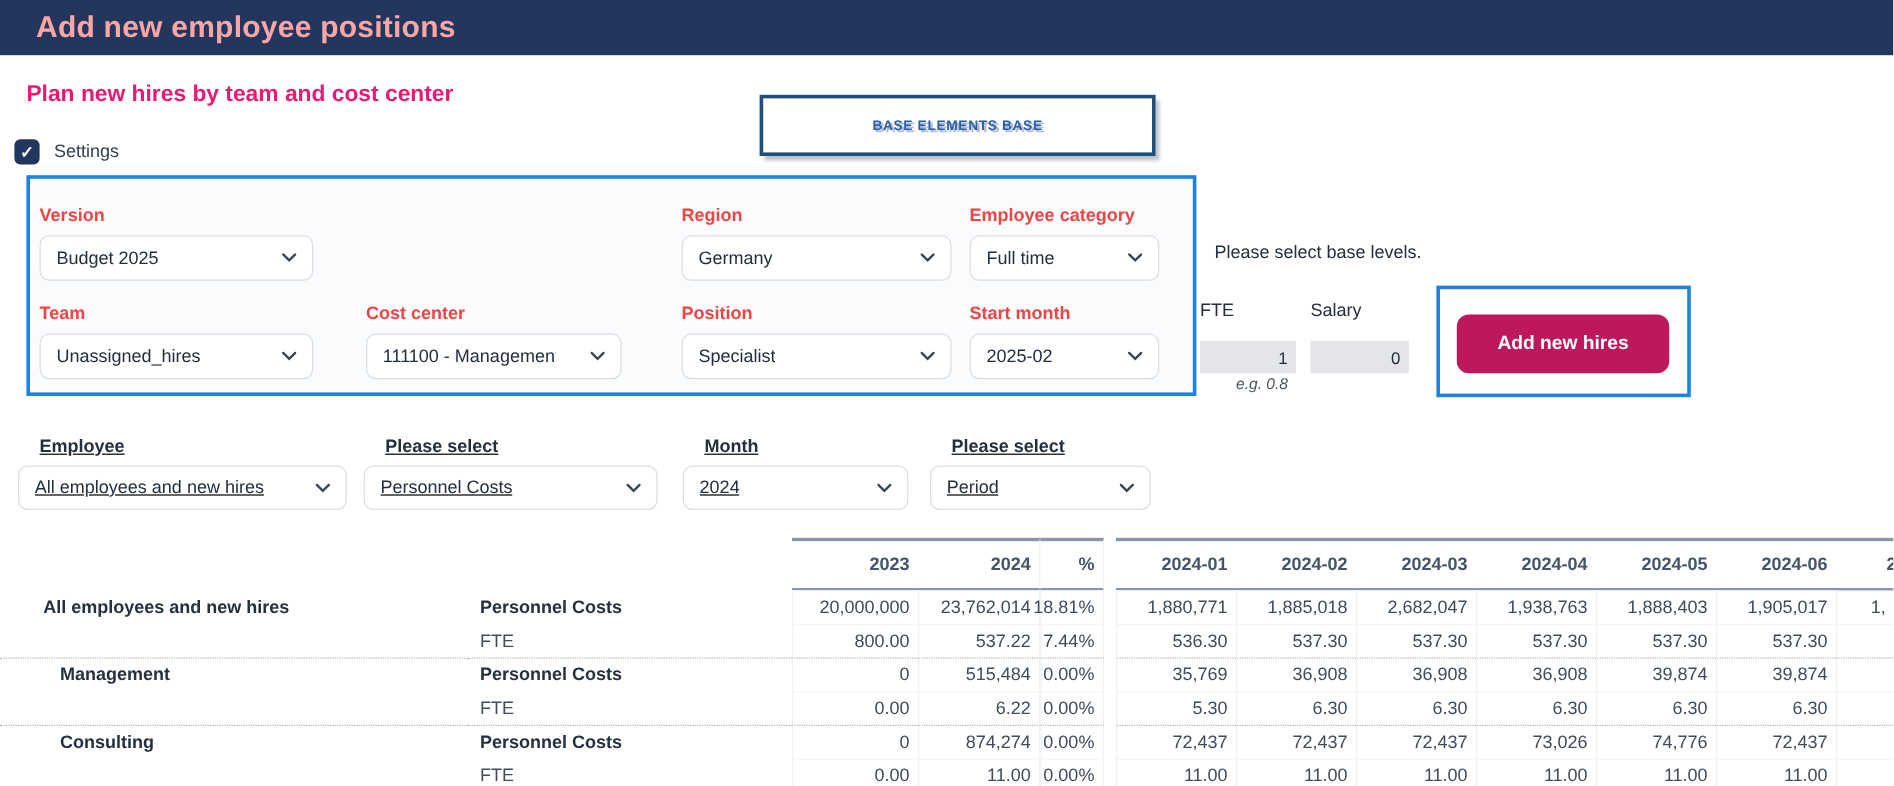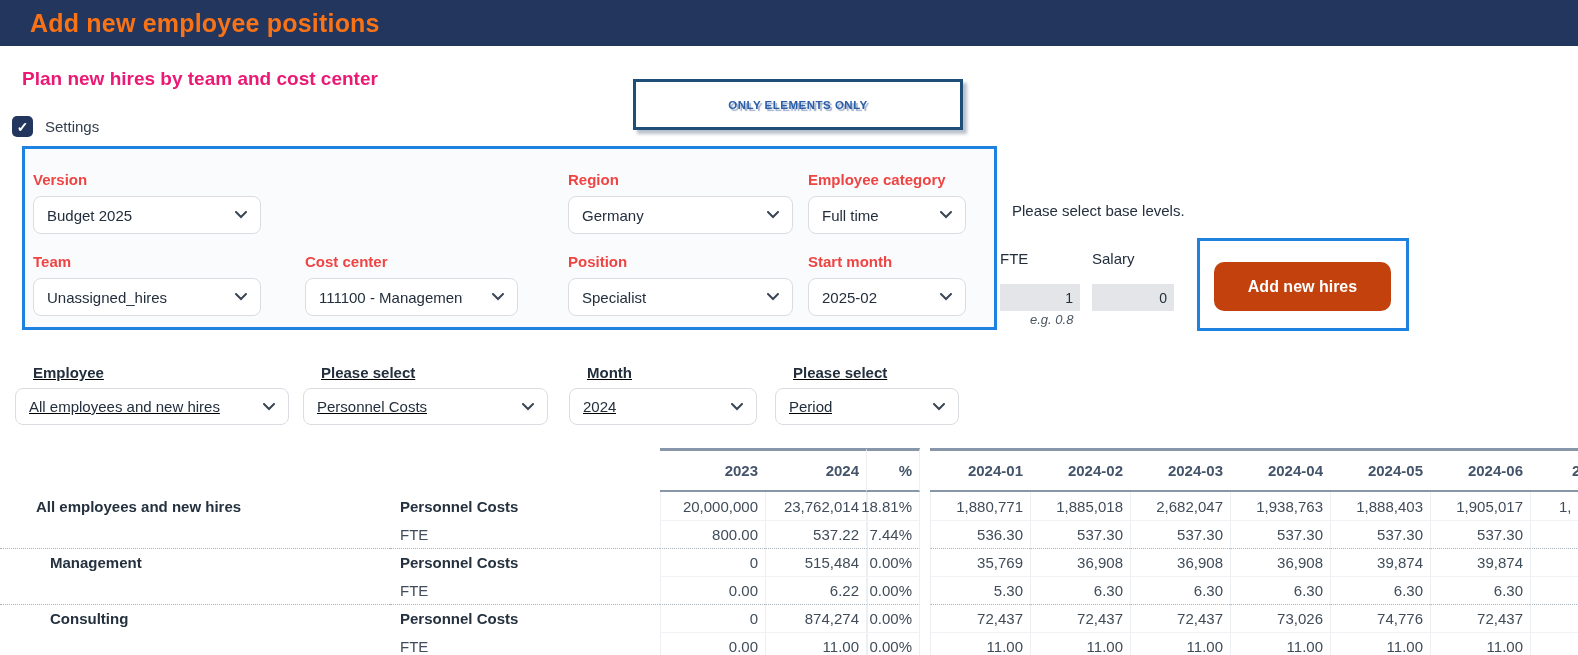--- a/index.html
+++ b/index.html
@@ -2,21 +2,21 @@
 <html><head>
 <meta charset="utf-8">
 <style>
   * { box-sizing: border-box; margin: 0; padding: 0; }
   html,body { width:1578px; height:655px; }
   body { font-family: "Liberation Sans", sans-serif; background:#ffffff; overflow:hidden; }
   .app { position:relative; width:1578px; height:655px; background:#ffffff; overflow:hidden; }
 
   
   .topbar { position:absolute; left:0; top:0; width:1578px; height:46px; background:#22365E; display:flex; align-items:center; }
-  .topbar h1 { color:#f97316; font-size:25px; font-weight:bold; margin-left:30px; letter-spacing:.2px; }
+  .topbar h1 { color:#fca5a5; font-size:25px; font-weight:bold; margin-left:30px; letter-spacing:.2px; }
 
   
   .subtitle { position:absolute; left:22px; top:68px; color:#EB1874; font-size:19px; font-weight:bold; }
 
   
   .banner { position:absolute; left:633px; top:79px; width:330px; height:51px; background:#ffffff;
             border:3px solid #1F4E79; box-shadow:4px 4px 3px rgba(150,160,175,.65);
             display:flex; align-items:center; justify-content:center; }
   .banner span { color:#2B5DA8; font-size:11.5px; font-weight:bold; letter-spacing:.5px;
                  text-shadow:2px 2px 1px rgba(130,150,185,.8); }
@@ -44,21 +44,21 @@
   .f7 { left:543px; top:104px; width:225px; }
   .f8 { left:783px; top:104px; width:158px; }
 
   
   .hint { position:absolute; left:1012px; top:202px; font-size:15px; color:#232F3D; }
   .minilabel { position:absolute; font-size:15px; color:#232F3D; }
   .mini-input { position:absolute; height:27px; background:#E3E5E8; border:none; text-align:right;
                 padding-right:7px; font-size:14px; color:#232F3D; font-family:"Liberation Sans",sans-serif; }
   .example { position:absolute; left:1030px; top:312px; font-size:13px; font-style:italic; color:#4A5560; }
   .add-wrap { position:absolute; left:1197px; top:238px; width:212px; height:93px; border:3px solid #1E82E0; }
-  .add-btn { position:absolute; left:14px; top:21px; width:177px; height:49px; background:#c2410c; border:none;
+  .add-btn { position:absolute; left:14px; top:21px; width:177px; height:49px; background:#be185d; border:none;
              border-radius:10px; color:#ffffff; font-size:16px; font-weight:bold; cursor:pointer;
              font-family:"Liberation Sans",sans-serif; }
 
   
   .fgroup { position:absolute;text-decoration:underline; }
   .fgroup .flabel { font-size:15px; font-weight:bold; color:#232F3D; margin-left:18px; }
   .fg1 { left:15px;  top:364px; width:274px; }
   .fg2 { left:303px; top:364px; width:245px; }
   .fg3 { left:569px; top:364px; width:188px; }
   .fg4 { left:775px; top:364px; width:184px; }
@@ -90,21 +90,21 @@
 
 <div class="app">
 
   <header class="topbar">
     <h1>Add new employee positions</h1>
   </header>
 
   <div class="subtitle">Plan new hires by team and cost center</div>
 
   <div class="banner">
-    <span>ONLY ELEMENTS ONLY</span>
+    <span>BASE ELEMENTS BASE</span>
   </div>
 
   <div class="settings-row">
     <div class="checkbox">
       <span class="tick">✓</span>
     </div>
     <span class="cap">Settings</span>
   </div>
 
   <section class="panel">

